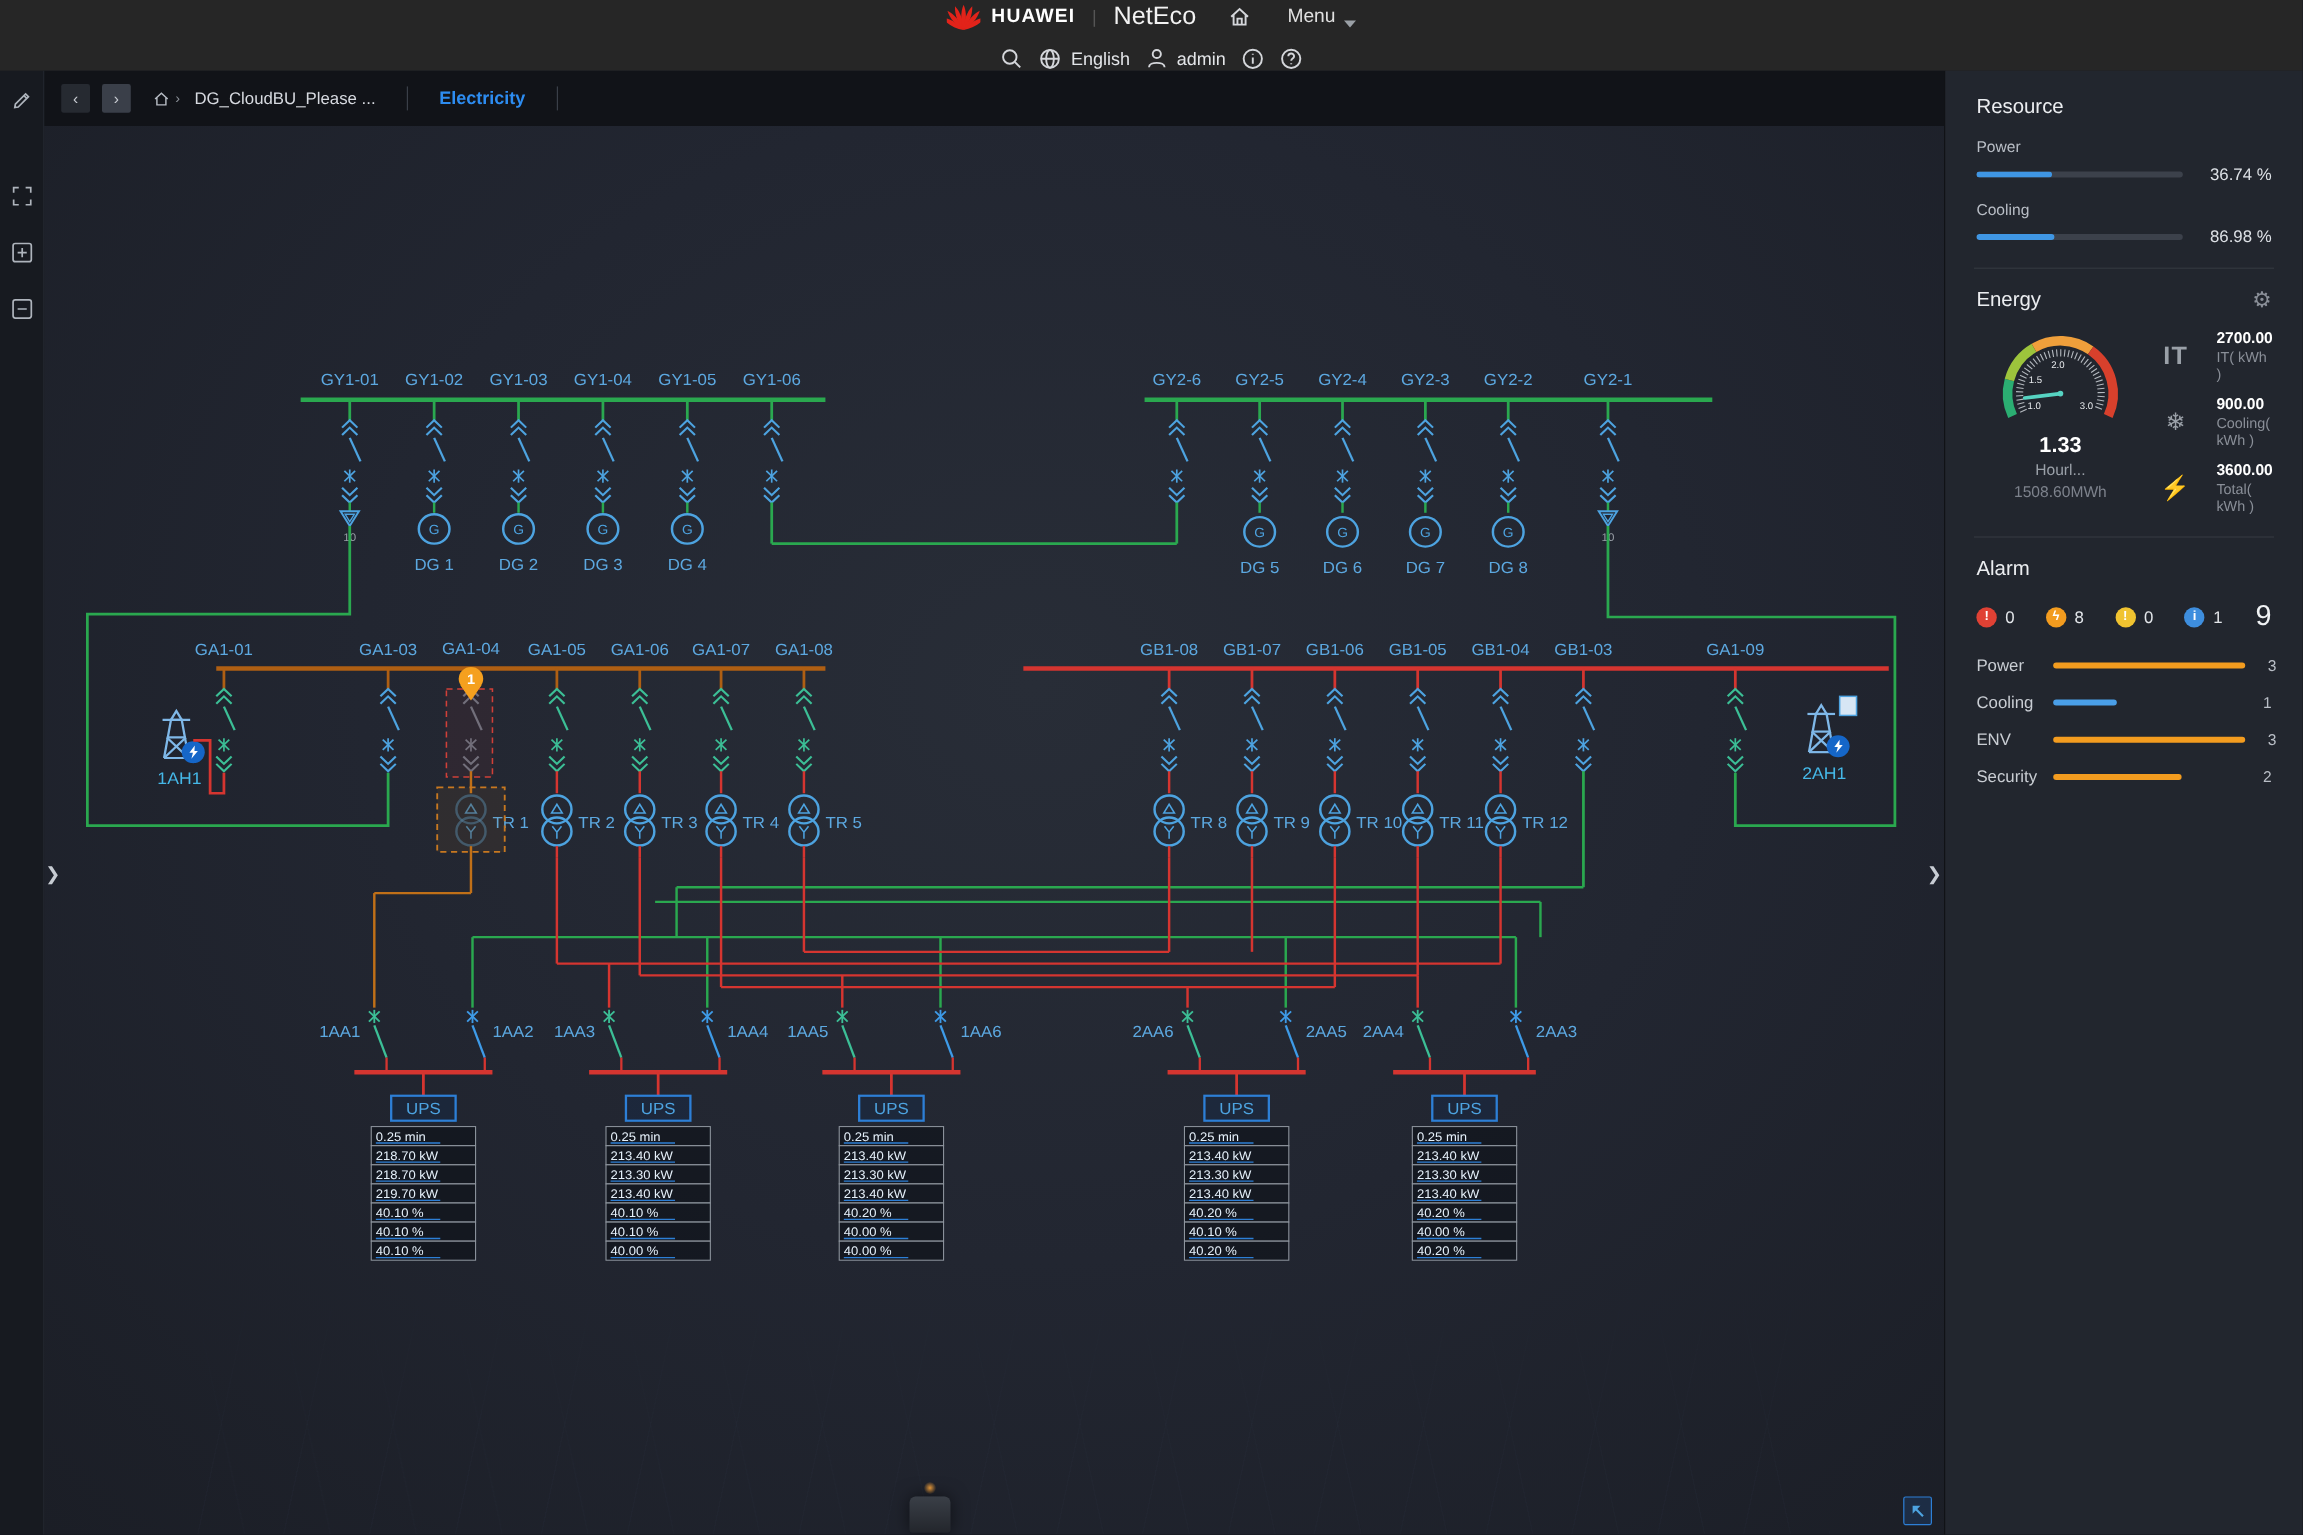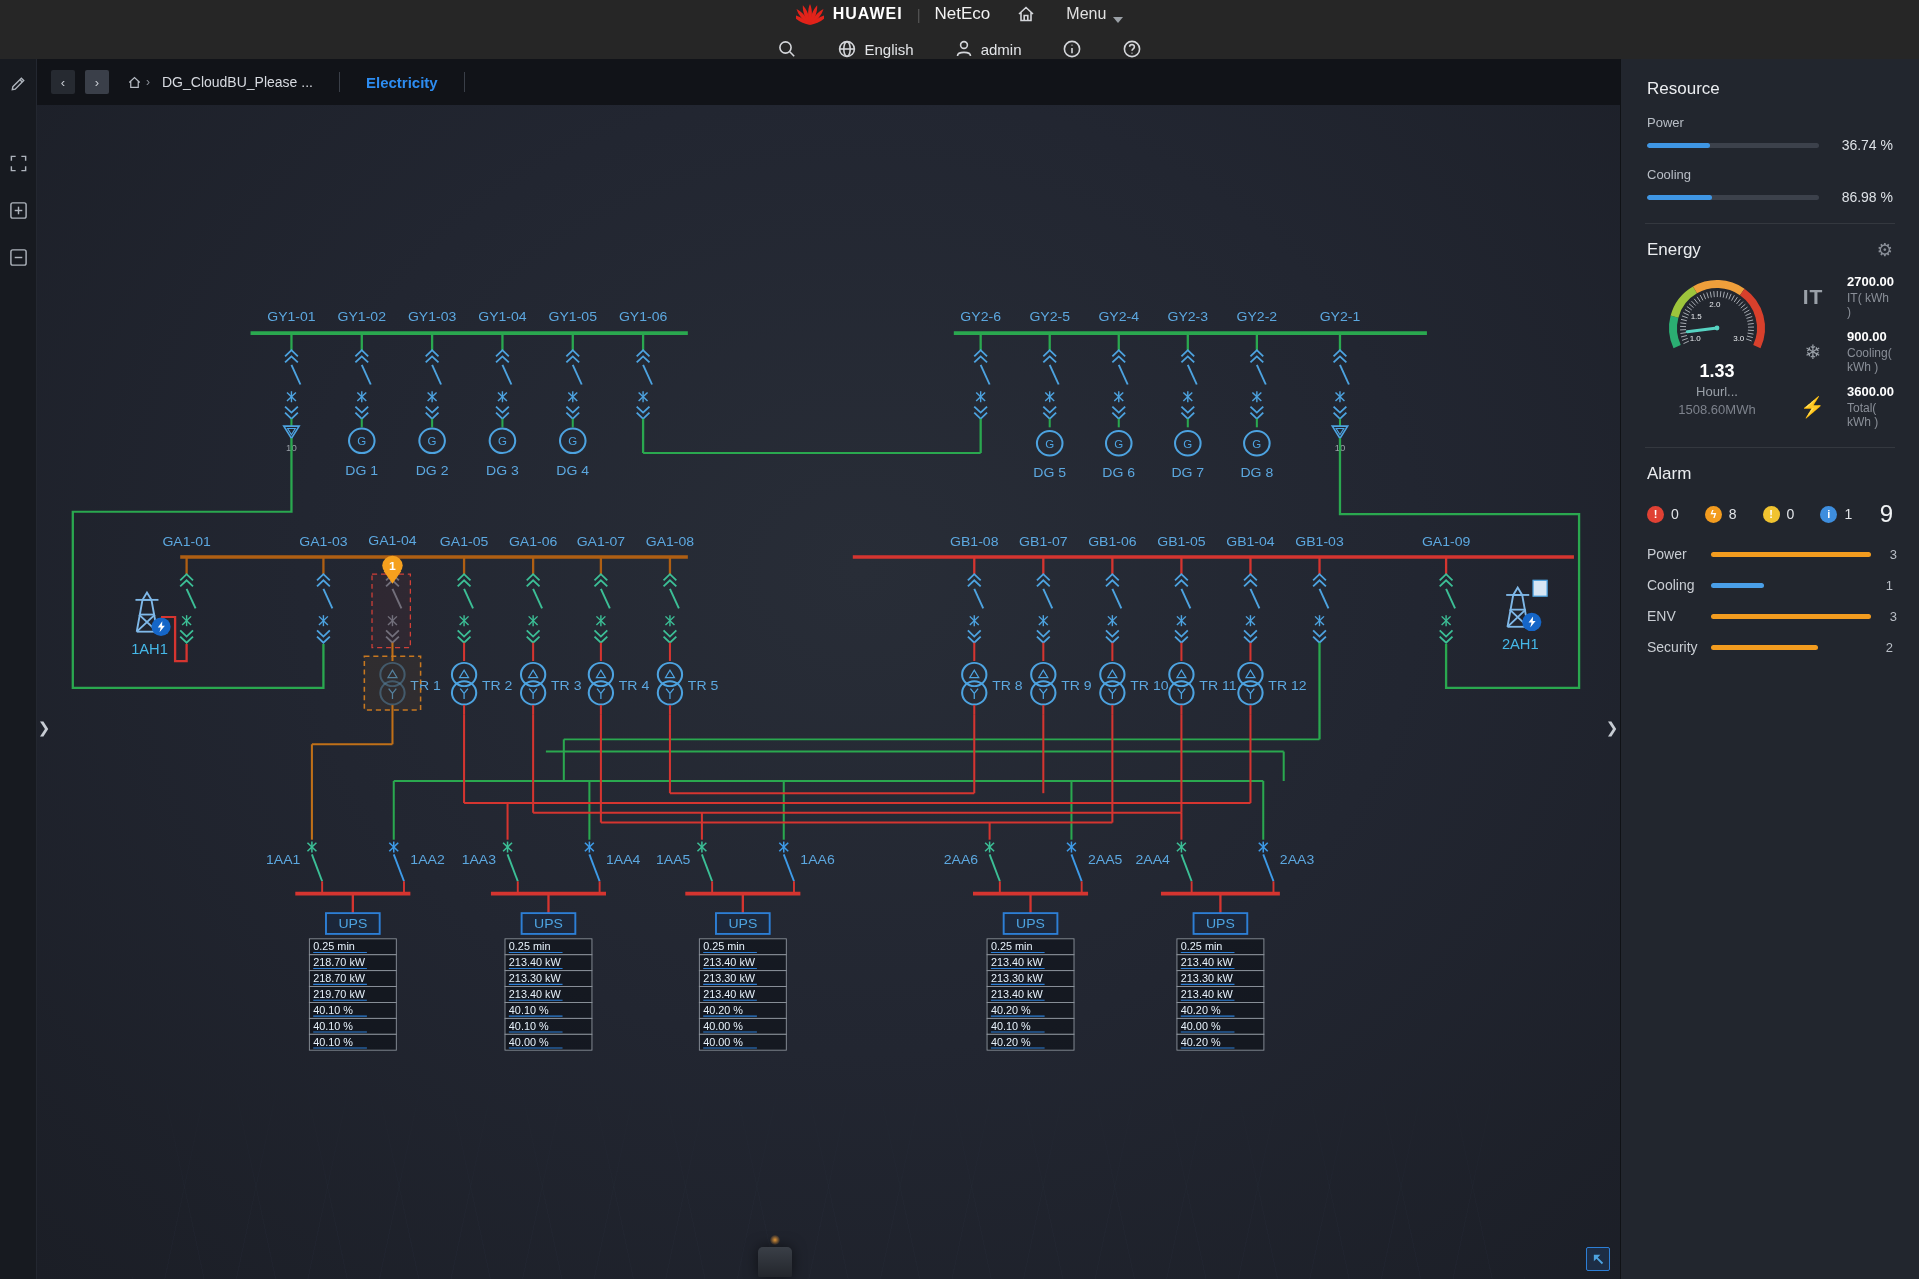--- a/index.html
+++ b/index.html
@@ -11,25 +11,25 @@
   }
   
   #topbar {
     height:59px; background:#262626; display:flex; align-items:center;
     padding:0 22px; justify-content:space-between;flex-direction:column;
   }
   .tb-left { display:flex; align-items:center; }
   .tb-brand { display:flex; align-items:center; gap:9px; }
   .tb-brand-name { color:#fff; font-weight:bold; font-size:16px; letter-spacing:1px; }
   .tb-sep { color:#555; margin:0 14px; font-size:15px; }
-  .tb-product { color:#f2f2f2; font-size:17px; }
+  .tb-product { color:#f2f2f2; font-size:21px; }
   .tb-home { margin-left:26px; display:flex; align-items:center; }
   .tb-menu { margin-left:30px; display:flex; align-items:flex-end; gap:7px; color:#e0e0e0; font-size:16px; cursor:pointer; }
   .caret-down { width:0; height:0; border-left:5px solid transparent; border-right:5px solid transparent; border-top:6px solid #9aa0a6; }
-  .tb-right { display:flex; align-items:center; gap:40px; }
+  .tb-right { display:flex; align-items:center; gap:12px; }
   .tb-item { display:flex; align-items:center; gap:7px; color:#e3e5e8; font-size:15px; cursor:pointer; }
   .tb-icon { width:20px; height:20px; stroke:#d4d6da; fill:none; stroke-width:1.6; }
   
   #main { display:flex; height:1220px; }
   #rail {
     width:37px; background:#171a20; border-right:1px solid #232730;
     display:flex; flex-direction:column; align-items:center; padding-top:14px;
   }
   .rail-icon { width:19px; height:19px; stroke:#aeb4bc; fill:none; stroke-width:1.5; cursor:pointer; }
   .rail-gap1 { margin-top:62px; }

